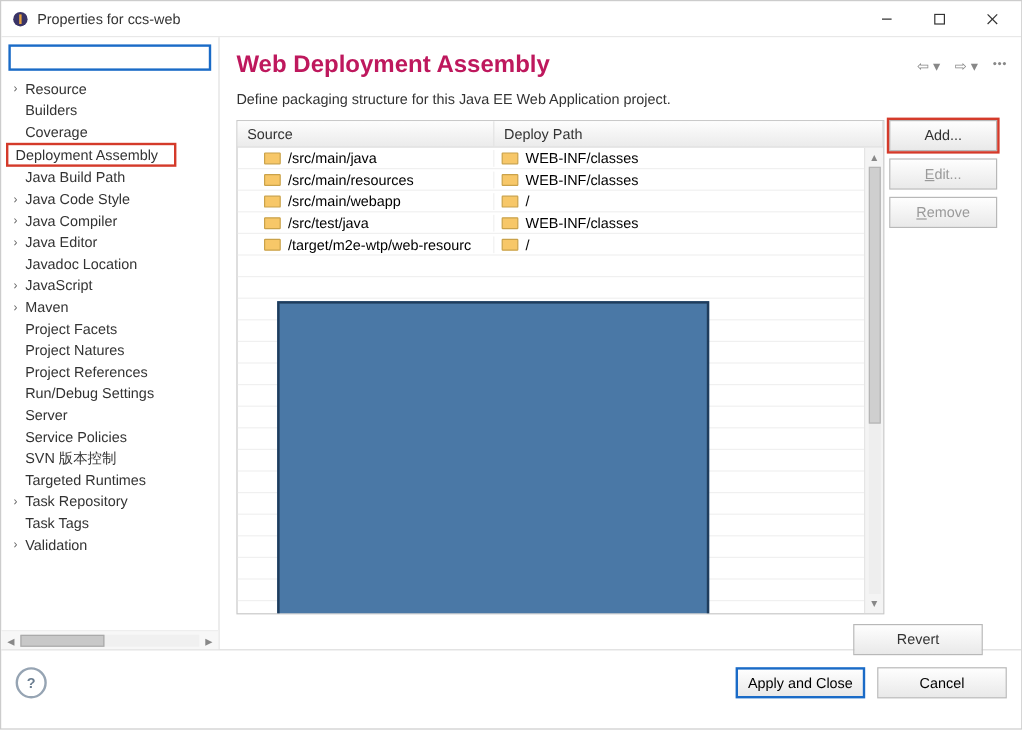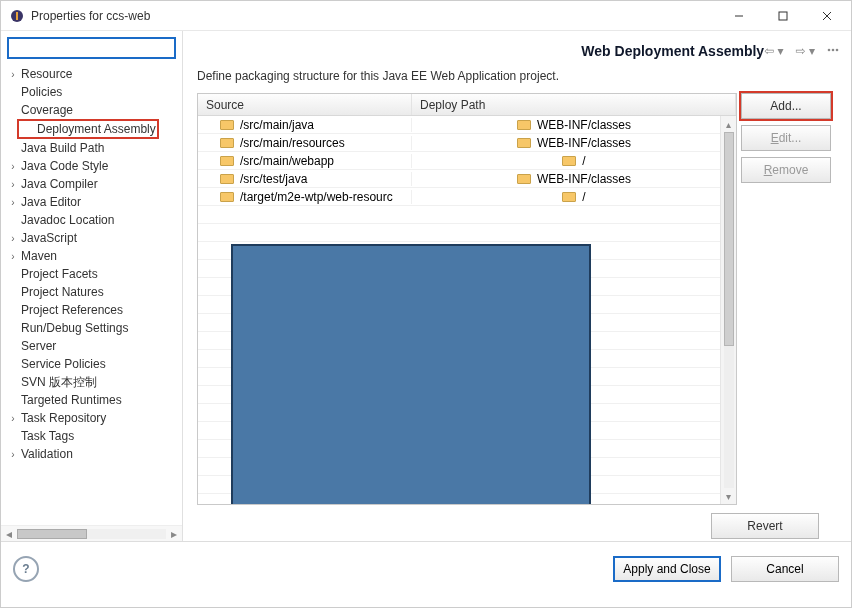--- a/index.html
+++ b/index.html
@@ -9,42 +9,42 @@
   .titlebar .title { flex: 1; color: #333; }
   .win-btn { width: 44px; height: 28px; display:flex; align-items:center; justify-content:center; color:#333; }
   .content { display:flex; height: 510px; }
   .sidebar { width: 182px; border-right: 1px solid #e0e0e0; display:flex; flex-direction:column; }
   .filter-box { margin: 6px 6px 4px 6px; border: 2px solid #1a6bc7; height: 22px; background:#fff; }
   .tree { flex:1; overflow:auto; padding: 2px 0 0 0; }
   .tree-row { display:flex; align-items:center; height: 18px; padding-left: 6px; color:#333; white-space:nowrap; }
   .tw { width: 12px; display:inline-flex; align-items:center; justify-content:center; color:#666; font-size:10px; }
   .tree-label { padding-left: 2px; }
   .highlight-red { border: 2px solid #d43a2a; }
-  .tree-row.highlight-red { height:20px; margin-left:16px; padding-left:16px; width:142px; }
+  .tree-row.highlight-red { height:20px; margin-left:4px; padding-left:4px; width:142px; }
   .sb-hscroll { height: 16px; border-top:1px solid #eee; display:flex; align-items:center; background:#f7f7f7; }
   .sb-hscroll .arrow { width:16px; text-align:center; color:#888; }
   .sb-hscroll .track { flex:1; height:10px; background:#f0f0f0; position:relative; }
   .sb-hscroll .thumb { position:absolute; left:0; top:0; height:10px; width:70px; background:#c8c8c8; border:1px solid #aaa; }
   .main { flex:1; display:flex; flex-direction:column; }
   .main-header { display:flex; align-items:center; padding: 12px 12px 8px 14px; }
-  .main-header h2 { font-size: 14px; font-weight: 600; flex:1; color:#0f172a;text-align:right; }
+  .main-header h2 { font-size: 20px; font-weight: 600; flex:1; color:#be185d; }
   .hdr-icons { display:flex; gap:12px; color:#888; align-items:center;}
   .main-body { flex:1; padding: 2px 20px 8px 14px; display:flex; flex-direction:column; }
   .desc { color:#333; margin-bottom: 10px; }
   .table-area { display:flex; flex:1; gap:4px; }
   .grid-wrap { flex:1; border:1px solid #c9c9c9; position:relative; background:#fff; }
   .grid-head { display:flex; height:22px; background:linear-gradient(#fdfdfd,#ebebeb); border-bottom:1px solid #d8d8d8; }
   .gh { padding:4px 8px; border-right:1px solid #e3e3e3; color:#333; font-weight:400; }
   .gh1 { width: 214px; }
   .gh2 { flex:1; }
   .grid-body { position:relative; height: 388px; overflow:hidden; }
   .grow { display:flex; height:18px; align-items:center; border-bottom:1px solid #f0f0f0; }
   .gc { display:flex; align-items:center; padding: 0 6px; gap:6px; }
   .gc1 { width:214px; border-right:1px solid #f0f0f0; padding-left:22px; }
-  .gc2 { flex:1;justify-content:center; }
+  .gc2 { flex:1; }
   .folder-ico { width:14px; height:10px; background:#f7c768; border:1px solid #caa24a; border-radius:1px; flex-shrink:0; }
   .g-empty { height:18px; border-bottom:1px solid #f0f0f0; }
   .blue-overlay { position:absolute; left:33px; top:128px; width:360px; height:270px; background:#4a78a6; border:2px solid #1f3c5c; }
   .vscroll { position:absolute; right:0; top:0; width:16px; height:100%; background:#f4f4f4; border-left:1px solid #e5e5e5; display:flex; flex-direction:column; align-items:center; }
   .vscroll .arrow{height:16px;color:#888; font-size:10px; display:flex;align-items:center;}
   .vscroll .track{flex:1; width:10px; background:#eee; position:relative;}
   .vscroll .thumb{position:absolute; top:0; left:0; right:0; height:60%; background:#cfcfcf; border:1px solid #b5b5b5;}
   .side-btns { width:90px; display:flex; flex-direction:column; gap:6px; }
   .btn { height:26px; border:1px solid #b8b8b8; background:linear-gradient(#fefefe,#e9e9e9); color:#333; display:flex; align-items:center; justify-content:center; }
   .btn.disabled { color:#9a9a9a;text-align:center; }
@@ -90,21 +90,21 @@
 
   <div class="sidebar">
     <div class="filter-box"></div>
     <div class="tree" id="tree">
         <div class="tree-row">
           <span class="tw">›</span>
           <span class="tree-label">Resource</span>
         </div>
         <div class="tree-row">
           <span class="tw"></span>
-          <span class="tree-label">Policies</span>
+          <span class="tree-label">Builders</span>
         </div>
         <div class="tree-row">
           <span class="tw"></span>
           <span class="tree-label">Coverage</span>
         </div>
         <div class="tree-row highlight-red">
           <span class="tree-label">Deployment Assembly</span>
         </div>
         <div class="tree-row">
           <span class="tw"></span>

